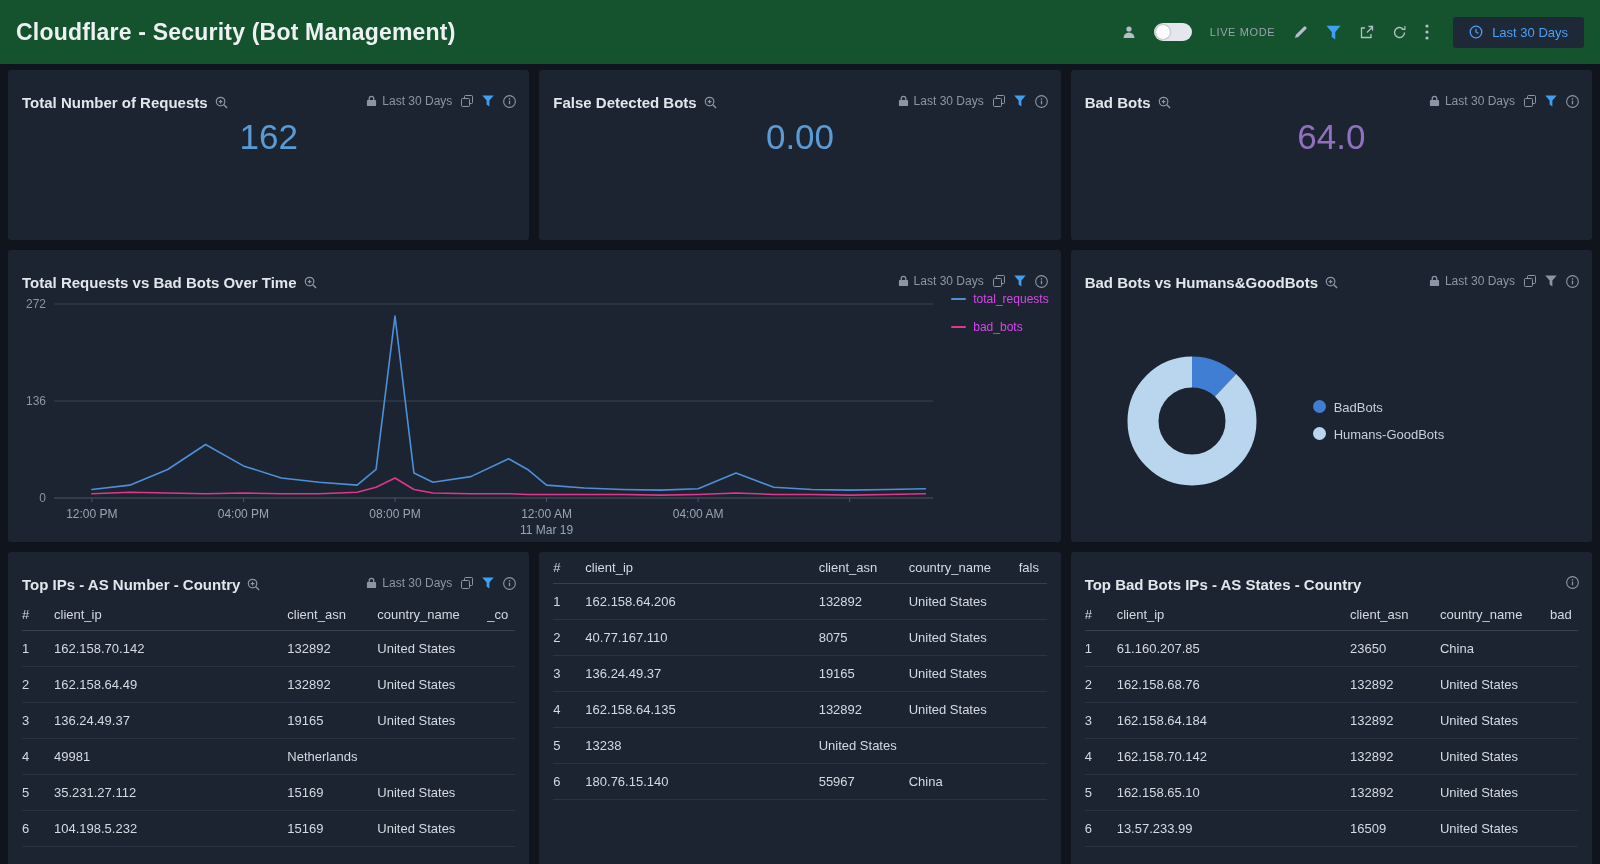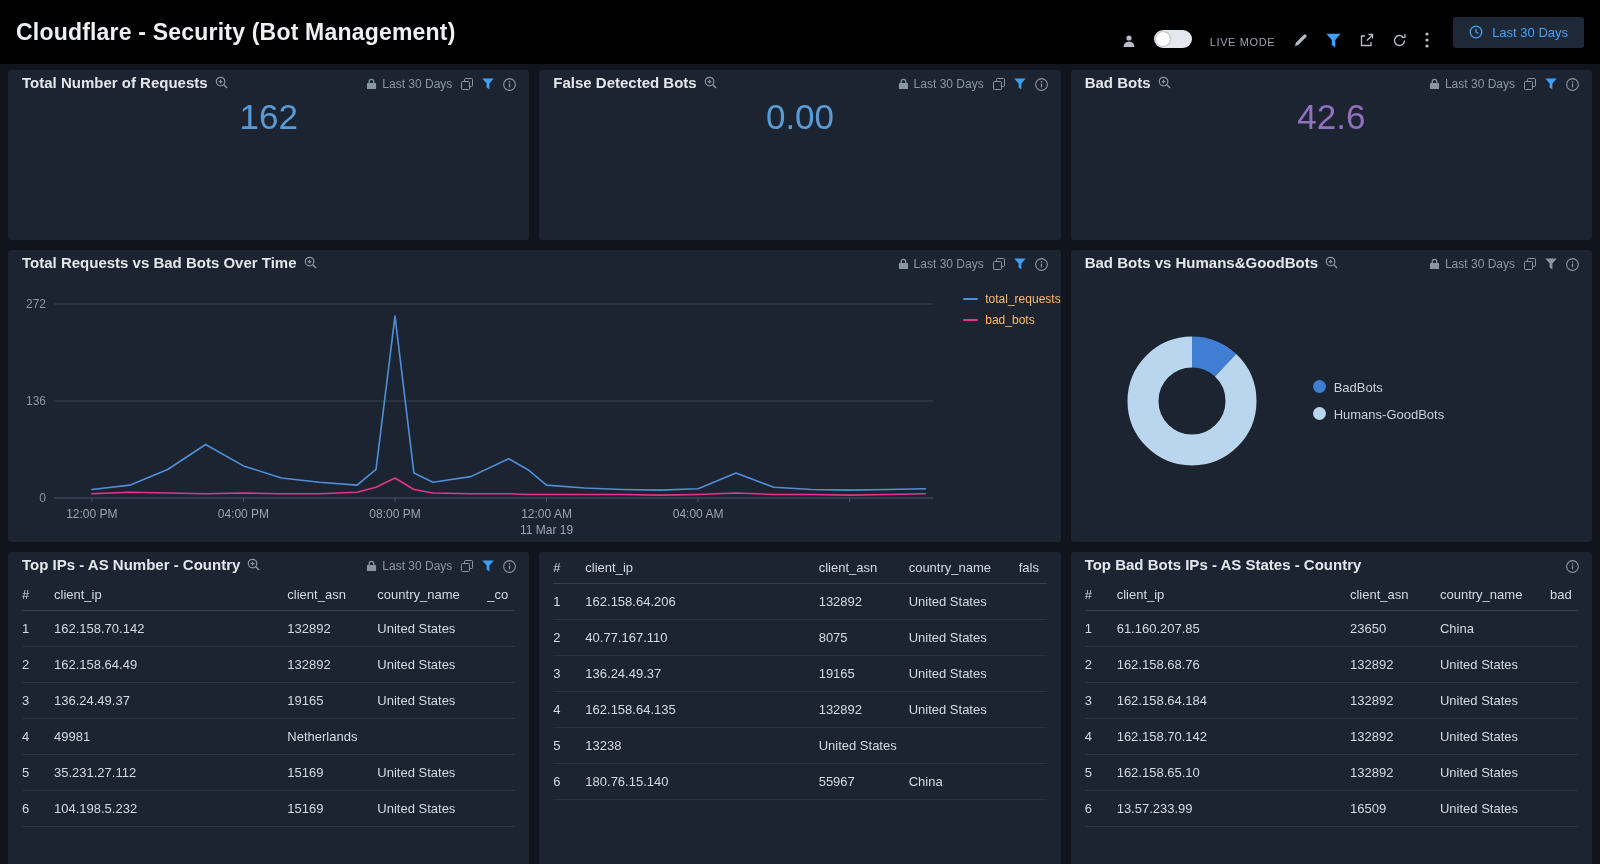--- a/index.html
+++ b/index.html
@@ -4,65 +4,65 @@
 <style>
   * { box-sizing: border-box; margin: 0; padding: 0; }
   html,body { width:1600px; height:864px; overflow:hidden; }
   body {
     background:#10151d;
     font-family:"Liberation Sans", sans-serif;
     color:#d3dae2;
   }
   
   .top-header {
-    height:64px; background:#000000;
+    height:64px; background:#14532d;
     display:flex; align-items:center; justify-content:space-between;
     padding:17px 16px;
     gap:48px;
   }
   .page-title { font-size:23px; font-weight:600; color:#eef1f4; letter-spacing:.2px; }
-  .header-actions { display:flex; align-items:flex-end; gap:18px; color:#b6bec9; }
+  .header-actions { display:flex; align-items:center; gap:18px; color:#b6bec9; }
   .header-actions .icon-btn { display:flex; align-items:center; cursor:pointer; color:#b6bec9; }
   .header-actions .icon-btn.blue { color:#3f9ff2; }
   .live-label { font-size:11px; letter-spacing:.6px; color:#9aa3b0; }
   .toggle { width:38px; height:18px; border-radius:10px; background:#e4e8ee; position:relative; cursor:pointer; }
   .toggle .knob { position:absolute; left:2px; top:2px; width:14px; height:14px; border-radius:50%; background:#fff; box-shadow:0 0 2px rgba(0,0,0,.5); }
   .time-btn {
     display:flex; align-items:center; gap:9px;
     background:#1e2836; border:none; border-radius:3px;
     color:#4ba0f4; font-size:13px; font-family:inherit;
     padding:8px 16px; cursor:pointer; margin-left:6px;
   }
   
   .grid {
     display:grid; grid-template-columns:repeat(3,1fr);
     grid-template-rows:170px 292px 320px;
     gap:10px; padding:6px 8px 8px;
   }
   .panel { background:#1c2431; border-radius:3px; position:relative; overflow:hidden; }
   .panel.span2 { grid-column:1 / 3; }
   .panel-head {
-    display:flex; justify-content:space-between; align-items:flex-end;
-    padding:4px 13px 6px 14px;
+    display:flex; justify-content:space-between; align-items:flex-start;
+    padding:24px 13px 6px 14px;
   }
   .panel-title-row { display:flex; align-items:center; gap:7px; min-width:0; }
   .panel-title { font-size:15px; font-weight:700; color:#e2e7ec; white-space:nowrap; }
   .zoom-ic { color:#8b96a5; display:flex; cursor:pointer; flex:none; }
   .panel-meta { display:flex; align-items:center; gap:9px; color:#8b96a5; font-size:12px; flex:none; }
   .panel-meta .ic { display:flex; align-items:center; cursor:pointer; color:#8b96a5; }
   .panel-meta .ic.blue { color:#3f9ff2; }
   .time-badge { display:flex; align-items:center; gap:5px; cursor:pointer; }
   
   .value-body { height:calc(100% - 44px); display:flex; align-items:flex-start; justify-content:center; padding-bottom:14px; }
   .big-value { font-size:35px; font-weight:400; }
   .big-value.blue { color:#5b9bd5; }
   .big-value.purple { color:#9170bd; }
   
   .chart-host { position:absolute; left:0; right:0; top:40px; bottom:0; }
-  .line-legend { position:absolute; top:42px; right:0; display:flex; flex-direction:column; gap:7px; font-size:12px; color:#fdba74; }
+  .line-legend { position:absolute; top:42px; right:12px; display:flex; flex-direction:column; gap:14px; font-size:12px; color:#d946ef; }
   .line-legend .li { display:flex; align-items:center; gap:7px; cursor:pointer; }
   .line-legend .dash { width:15px; height:2px; border-radius:1px; display:inline-block; }
   
   .donut-body { height:calc(100% - 44px); display:flex; align-items:center; gap:46px; padding-left:46px; }
   .donut-legend { display:flex; flex-direction:column; gap:12px; font-size:13px; color:#c7cfd8; }
   .donut-legend .li { display:flex; gap:8px; cursor:pointer; }
   .donut-legend .dot { width:13px; height:13px; border-radius:50%; display:inline-block; }
   
   .tbl { padding:2px 14px 0; }
   .tr {
@@ -265,21 +265,21 @@
         <span class="ic">
             <svg width="13" height="13" viewBox="0 0 14 14">
               <circle cx="7" cy="7" r="6.3" fill="none" stroke="currentColor" stroke-width="1.2"></circle>
               <rect x="6.3" y="6" width="1.4" height="4" fill="currentColor"></rect>
               <rect x="6.3" y="3.4" width="1.4" height="1.5" fill="currentColor"></rect>
             </svg>
           </span>
       </div>
     </div>
     <div class="value-body">
-      <span class="big-value purple">42.6</span>
+      <span class="big-value purple">64.0</span>
     </div>
   </section>
 
   <section class="panel span2">
     <div class="panel-head">
       <div class="panel-title-row">
         <span class="panel-title">Total Requests vs Bad Bots Over Time</span>
         <span class="zoom-ic">
           <svg width="13" height="13" viewBox="0 0 14 14">
               <circle cx="6" cy="6" r="4.6" fill="none" stroke="currentColor" stroke-width="1.3"></circle>

